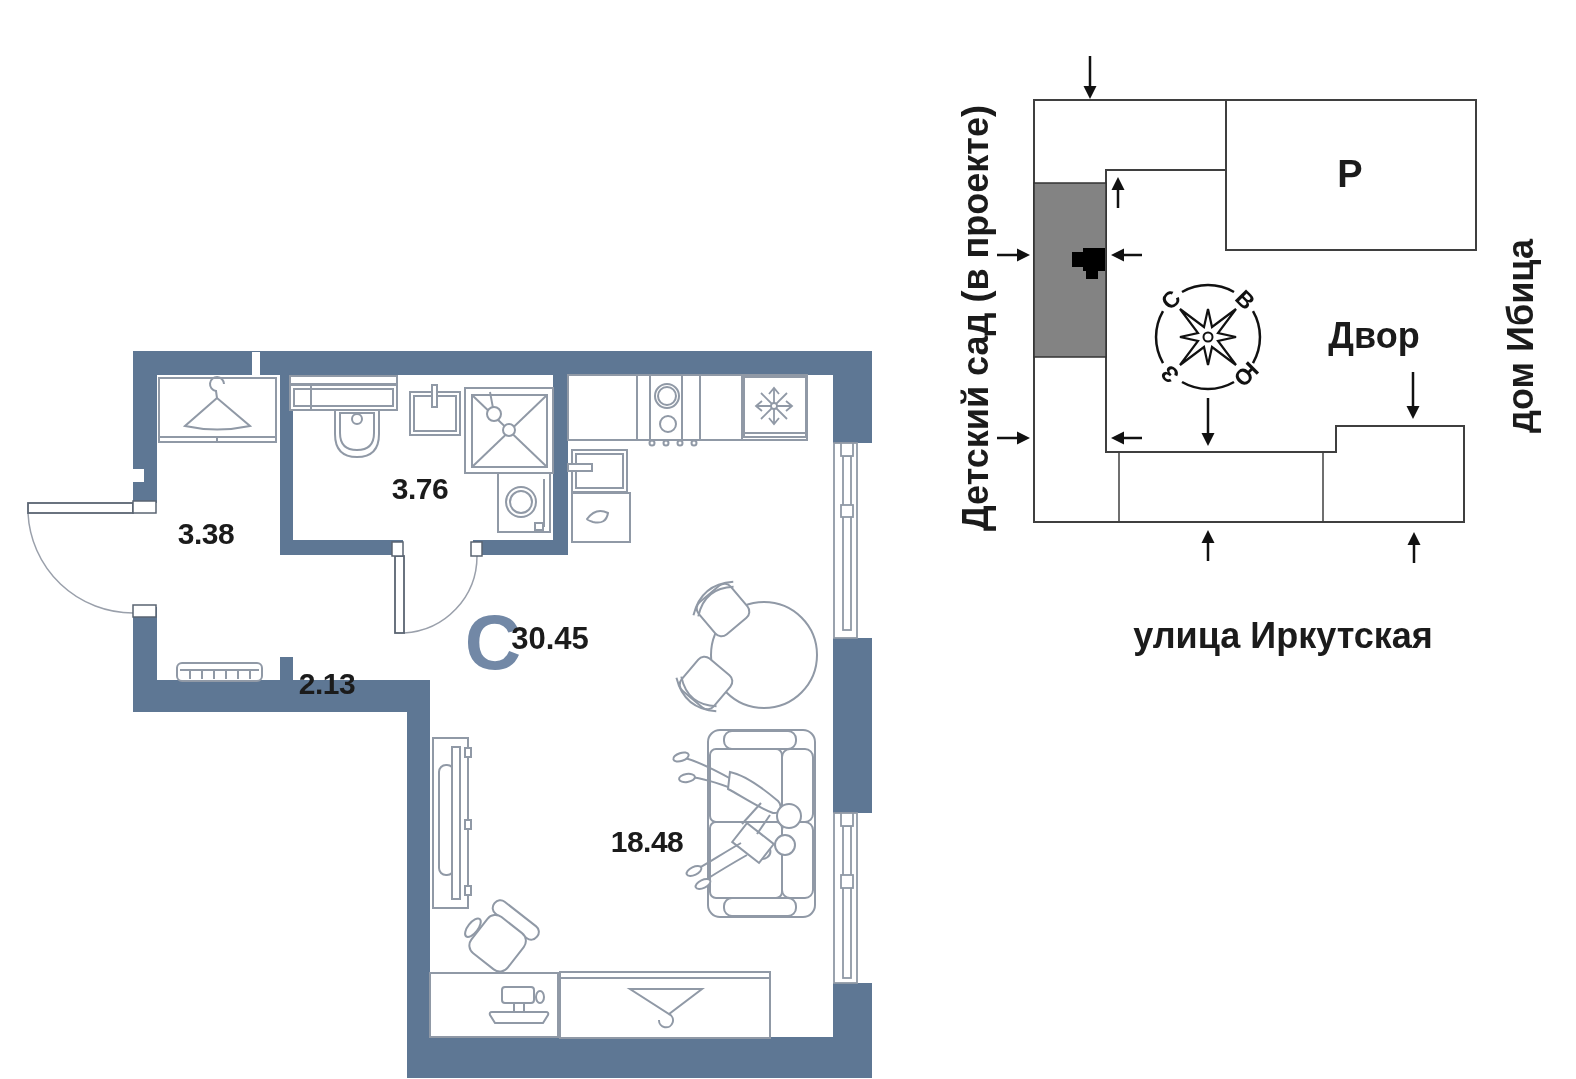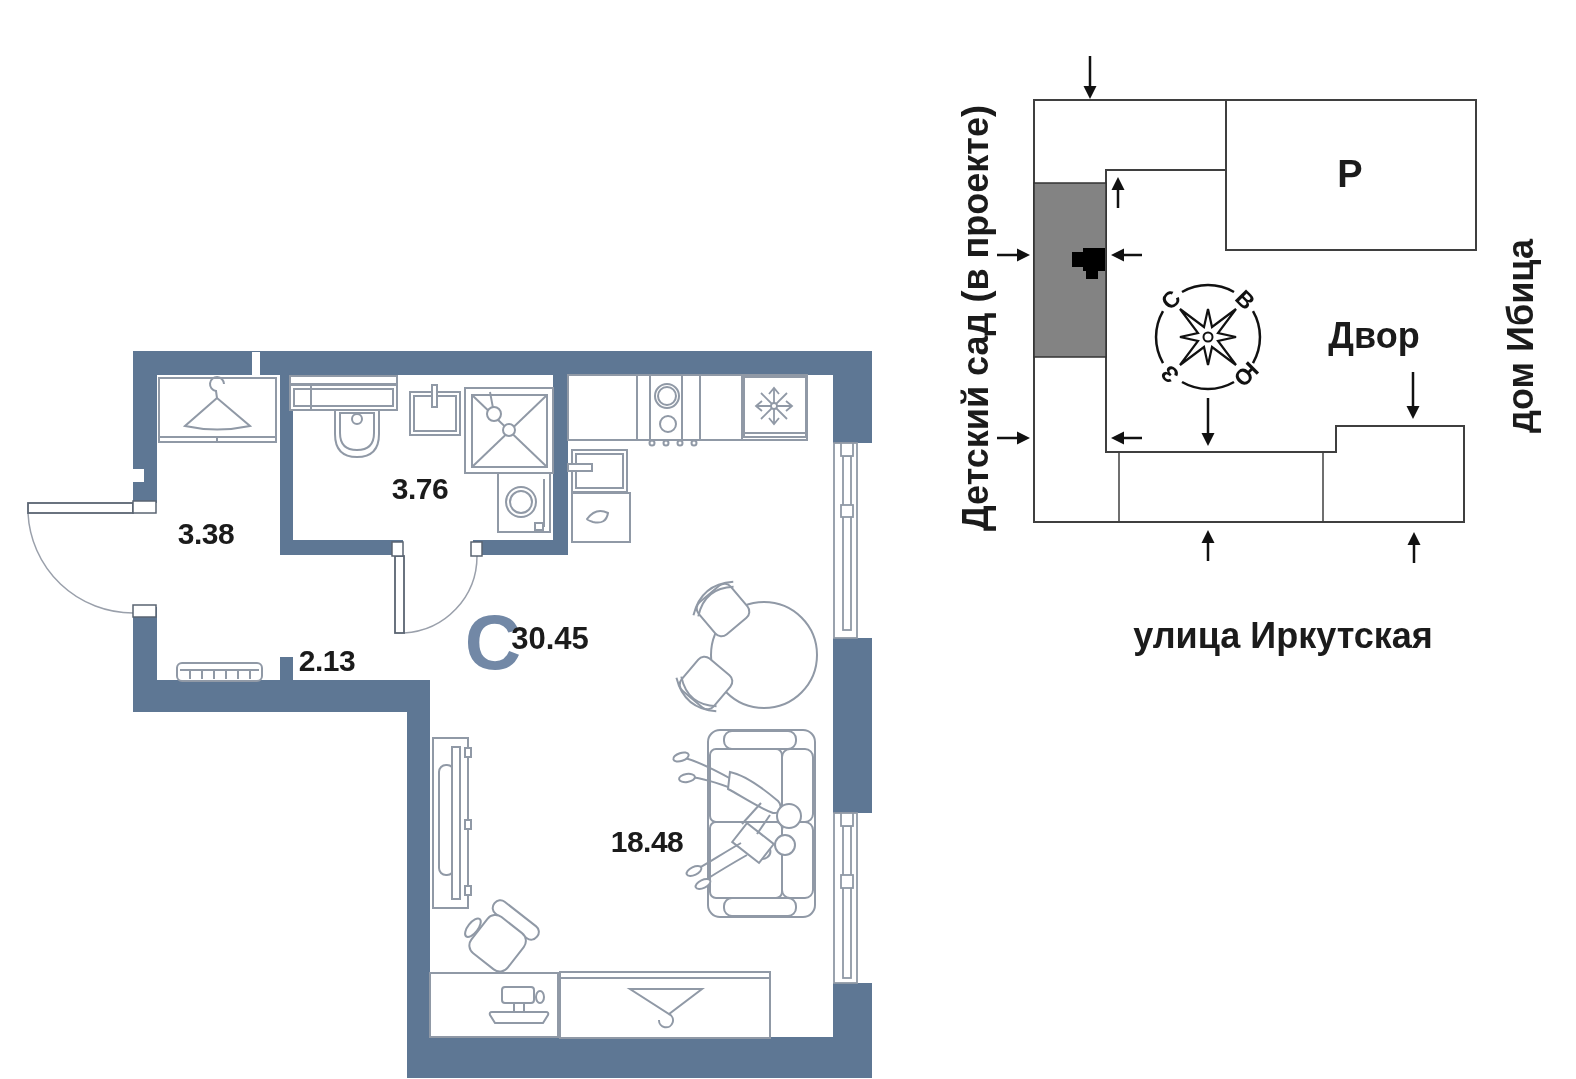--- a/index.html
+++ b/index.html
@@ -294,21 +294,21 @@
       </g>
       <path d="M1236,337 L1218,333 L1236,309 L1212,327 L1208,309 L1204,327 L1180,309 L1198,333
                L1180,337 L1198,341 L1180,365 L1204,347 L1208,365 L1212,347 L1236,365 L1218,341 Z" fill="#fff" stroke="#111" stroke-width="2.2" stroke-linejoin="miter"></path>
       <circle cx="1208" cy="337" r="4.5" fill="#fff" stroke="#111" stroke-width="2"></circle>
     </g>
   </g>
 </svg>
 
   <div class="lbl room-num" style="left:206px;top:534px;">3.38</div>
   <div class="lbl room-num" style="left:420px;top:489px;text-align:center;">3.76</div>
-  <div class="lbl room-num" style="left:327px;top:661px;">2.13</div>
+  <div class="lbl room-num" style="left:327px;top:684px;">2.13</div>
   <div class="lbl room-num" style="left:647px;top:842px;">18.48</div>
   <div class="lbl studio-letter" style="left:493px;top:642px;">С</div>
   <div class="lbl total-area" style="left:550px;top:638px;">30.45</div>
 
   <div class="lbl site-lbl vert" style="left:976px;top:318px;">Детский сад (в проекте)</div>
   <div class="lbl site-lbl vert" style="left:1521px;top:336px;">дом Ибица</div>
   <div class="lbl site-lbl" style="left:1283px;top:588px;margin-top:48px;">улица Иркутская</div>
   <div class="lbl site-lbl" style="left:1374px;top:336px;text-align:right;">Двор</div>
   <div class="lbl parking" style="left:1350px;top:174px;">Р</div>
 

